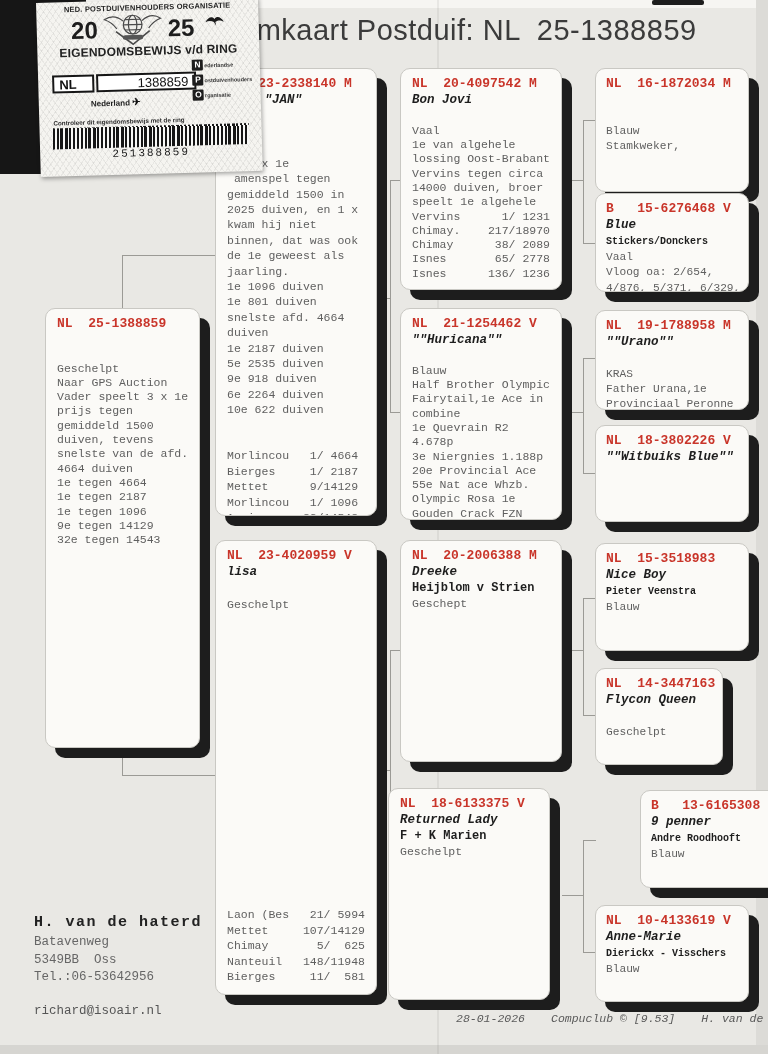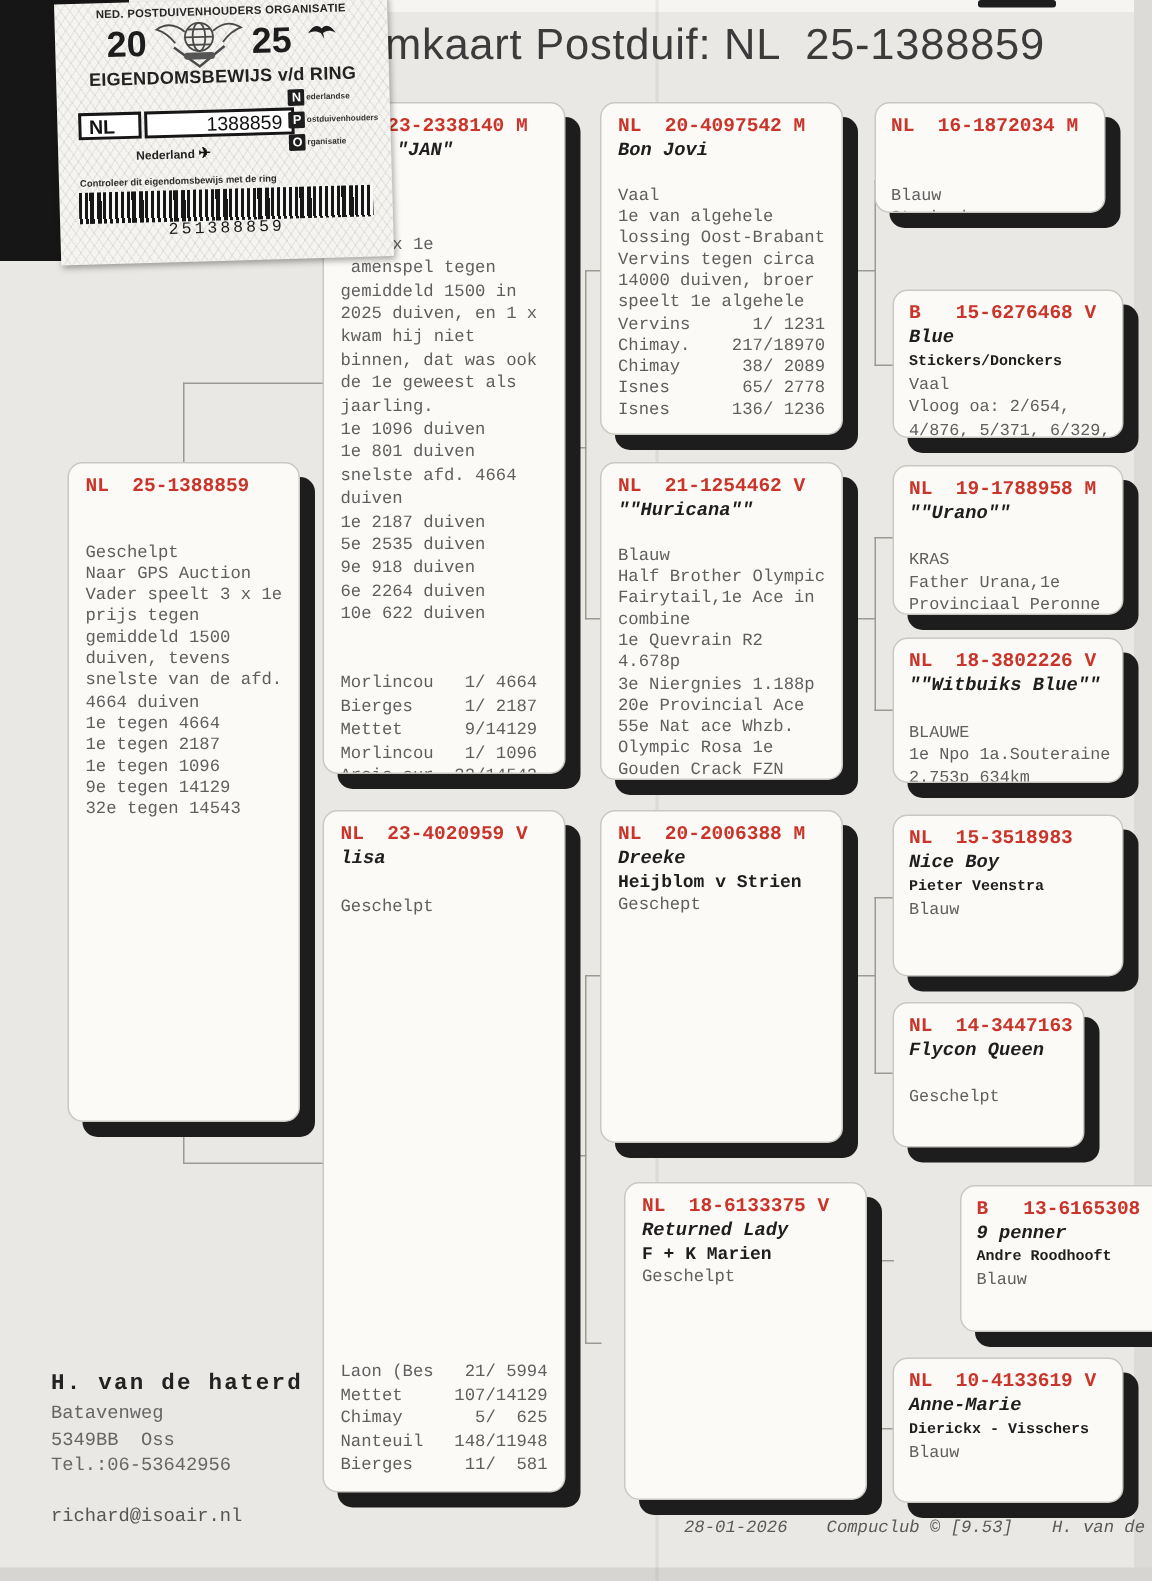--- a/index.html
+++ b/index.html
@@ -242,27 +242,27 @@
 55e Nat ace Whzb.
 Olympic Rosa 1e
 Gouden Crack FZN</div>
     </div>
     <div class="box" style="left: 400px; top: 540px; width: 162px; height: 222px;">
       <div class="box-header pre">NL  20-2006388 M</div>
       <div class="box-name pre">Dreeke</div>
       <div class="box-sub pre">Heijblom v Strien</div>
       <div class="box-body" style="line-height: 14.3px;">Geschept</div>
     </div>
-    <div class="box" style="left: 416px; top: 788px; width: 162px; height: 212px;">
+    <div class="box" style="left: 388px; top: 788px; width: 162px; height: 212px;">
       <div class="box-header pre">NL  18-6133375 V</div>
       <div class="box-name pre">Returned Lady</div>
       <div class="box-sub pre">F + K Marien</div>
       <div class="box-body" style="line-height: 14.3px;">Geschelpt</div>
     </div>
-    <div class="box box-sm" style="left: 583px; top: 68px; width: 154px; height: 74px;">
+    <div class="box box-sm" style="left: 595px; top: 68px; width: 154px; height: 124px;">
       <div class="box-header pre">NL  16-1872034 M</div>
       <div class="box-body" style="line-height: 15.3px;">
 
 Blauw
 Stamkweker,</div>
     </div>
     <div class="box box-sm" style="left: 595px; top: 193px; width: 154px; height: 99px;">
       <div class="box-header pre">B   15-6276468 V</div>
       <div class="box-name pre">Blue</div>
       <div class="box-sub pre">Stickers/Donckers</div>
@@ -274,24 +274,20 @@
       <div class="box-header pre">NL  19-1788958 M</div>
       <div class="box-name pre">""Urano""</div>
       <div class="box-body" style="line-height: 15.3px;">
 KRAS
 Father Urana,1e
 Provinciaal Peronne</div>
     </div>
     <div class="box box-sm" style="left: 595px; top: 425px; width: 154px; height: 97px;">
       <div class="box-header pre">NL  18-3802226 V</div>
       <div class="box-name pre">""Witbuiks Blue""</div>
-      <div class="box-body" style="line-height: 15.3px;">
-BLAUWE
-1e Npo 1a.Souteraine
-2.753p 634km</div>
     </div>
     <div class="box box-sm" style="left: 595px; top: 543px; width: 154px; height: 108px;">
       <div class="box-header pre">NL  15-3518983</div>
       <div class="box-name pre">Nice Boy</div>
       <div class="box-sub pre">Pieter Veenstra</div>
       <div class="box-body" style="line-height: 15.3px;">Blauw</div>
     </div>
     <div class="box box-sm" style="left: 595px; top: 668px; width: 128px; height: 97px;">
       <div class="box-header pre">NL  14-3447163</div>
       <div class="box-name pre">Flycon Queen</div>

